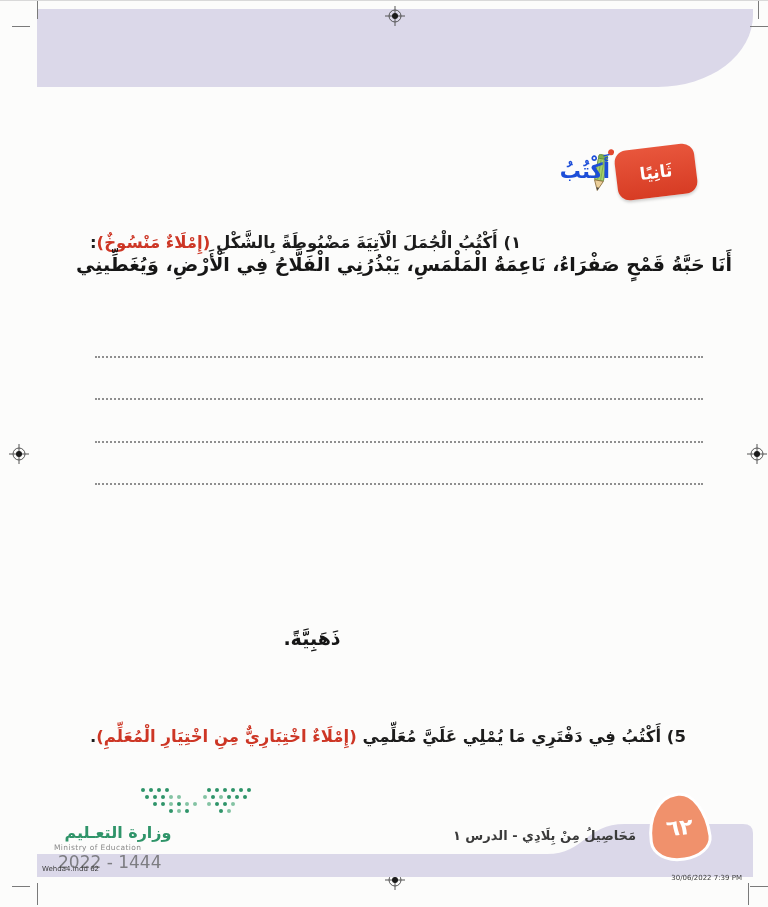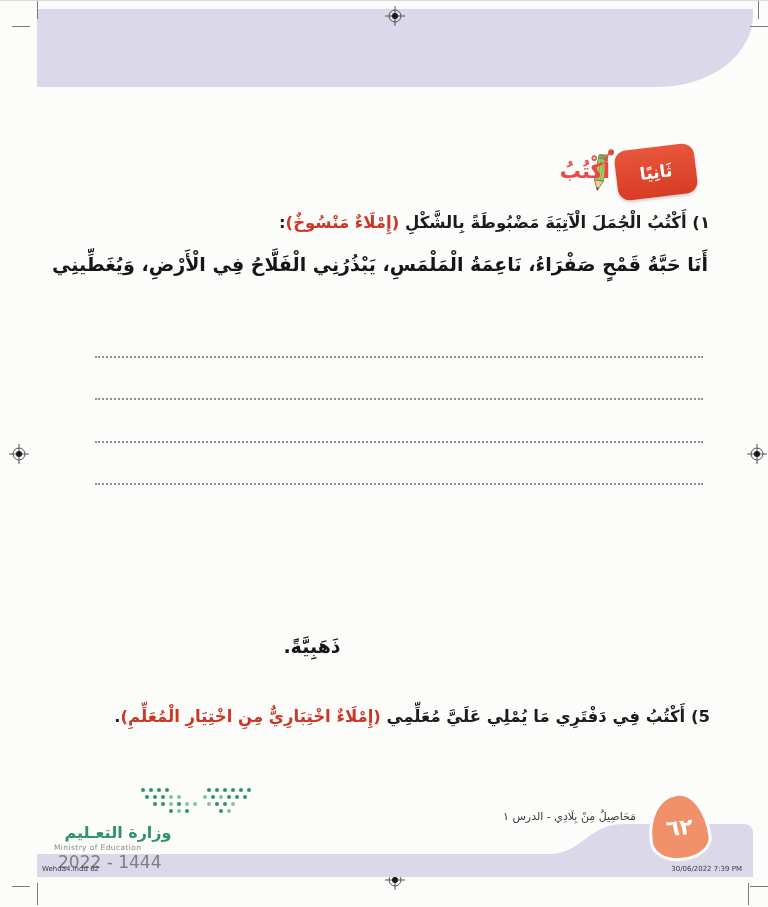--- a/index.html
+++ b/index.html
@@ -20,49 +20,48 @@
   .sec-badge{
     position:absolute;left:616px;top:146px;width:80px;height:50px;
     background:linear-gradient(180deg,#e8563c,#d73c24);
     border-radius:12px;transform:rotate(-7deg);
     display:flex;align-items:center;justify-content:center;
     color:#fff;font-weight:bold;font-size:17px;
     box-shadow:0 2px 3px rgba(0,0,0,.18);
   }
   .sec-title{
     position:absolute;left:544px;top:158px;width:66px;
-    font-size:21px;font-weight:bold;color:#ef4444;text-align:right;
+    font-size:21px;font-weight:bold;color:#1d4ed8;text-align:right;
     direction:rtl;
   }
   .pencil{position:absolute;left:592px;top:146px;transform:rotate(10deg);}
   
   .ex-heading{
-    position:absolute;left:90px;width:620px;direction:rtl;text-align:right;
-    font-size:16.5px;font-weight:bold;white-space:nowrap;color:#1c1c1c;
+    position:absolute;left:90px;width:620px;direction:rtl;text-align:left;
+    font-size:16.5px;font-weight:bold;white-space:nowrap;color:#1c1c1c;margin-top:20px;
   }
   .red{color:#cd3625;}
   .ex-body-line{
     position:absolute;left:92px;width:616px;direction:rtl;
     font-size:19px;font-weight:bold;color:#161616;
     text-align:justify;text-align-last:justify;white-space:nowrap;
   }
   .ex-body-line.center-word{
     text-align-last:center;
     transform:translateX(-88px);
-    margin-top:8px;
   }
   .write-line{
     position:absolute;left:95px;width:608px;height:0;
     border-top:2px dotted #8f8f8f;
   }
   
   .footer-band{position:absolute;left:37px;top:820px;}
   .lesson-title{
-    position:absolute;right:132px;top:809px;direction:rtl;
-    font-size:11px;font-weight:normal;color:#3a3a3a;white-space:nowrap;
+    position:absolute;right:132px;top:827px;direction:rtl;
+    font-size:13px;font-weight:bold;color:#3a3a3a;white-space:nowrap;
   }
   .page-badge{
     position:absolute;left:648px;top:792px;width:56px;height:62px;
     background:#f0916c;border:3px solid #ffffff;
     border-radius:54% 46% 50% 50% / 68% 72% 32% 34%;
     transform:rotate(-8deg);
     display:flex;align-items:center;justify-content:center;
     color:#fff;font-size:22px;font-weight:bold;
   }
   .ministry-wordmark{
@@ -142,21 +141,21 @@
       <line x1="10" y1="13" x2="10" y2="33" stroke="#83ad50" stroke-width="1"></line>
       <polygon points="4,34 13,34 8.5,44" fill="#eccf9a" stroke="#8a6d3b" stroke-width="0.8"></polygon>
       <polygon points="7.2,41 9.8,41 8.5,44" fill="#4a4a4a"></polygon>
     </svg>
   </div>
   <div class="sec-title">أَكْتُبُ</div>
 
   <div class="ex-heading" style="top:212px;">
     <span>١) أَكْتُبُ الْجُمَلَ الْآتِيَةَ مَضْبُوطَةً بِالشَّكْلِ </span><span class="red">(إِمْلَاءٌ مَنْسُوخٌ)</span><span>:</span>
   </div>
-  <div class="ex-body-line" style="top:252px;">أَنَا حَبَّةُ قَمْحٍ صَفْرَاءُ، نَاعِمَةُ الْمَلْمَسِ، يَبْذُرُنِي الْفَلَّاحُ فِي الْأَرْضِ، وَيُغَطِّينِي</div>
+  <div class="ex-body-line" style="top:252px;margin-left:24px;">أَنَا حَبَّةُ قَمْحٍ صَفْرَاءُ، نَاعِمَةُ الْمَلْمَسِ، يَبْذُرُنِي الْفَلَّاحُ فِي الْأَرْضِ، وَيُغَطِّينِي</div>
 
   <div class="write-line" style="top:355px;"></div>
   <div class="write-line" style="top:397px;"></div>
   <div class="write-line" style="top:440px;"></div>
   <div class="write-line" style="top:482px;"></div>
 
   <div class="ex-body-line center-word" style="top:626px;">ذَهَبِيَّةً.</div>
 
   <div class="ex-heading" style="top:706px;">
     <span>5) أَكْتُبُ فِي دَفْتَرِي مَا يُمْلِي عَلَيَّ مُعَلِّمِي </span><span class="red">(إِمْلَاءٌ اخْتِبَارِيٌّ مِنِ اخْتِيَارِ الْمُعَلِّمِ)</span><span>.</span>
@@ -213,15 +212,15 @@
   <div class="ministry-wordmark">وزارة التعـليم</div>
   <div class="ministry-en">Ministry of Education</div>
   <div class="ministry-years">2022 - 1444</div>
 
   <div class="lesson-title">مَحَاصِيلُ مِنْ بِلَادِي - الدرس ١</div>
   <div class="page-badge">
     <span style="transform:rotate(2deg);">٦٢</span>
   </div>
 
   <div class="print-text" style="left:42px;">Wehda4.indd   62</div>
-  <div class="print-text" style="right:26px;">30/06/2022   7:39 PM</div>
+  <div class="print-text" style="right:26px;margin-top:9px;">30/06/2022   7:39 PM</div>
 
 </div>
 
 </body></html>

